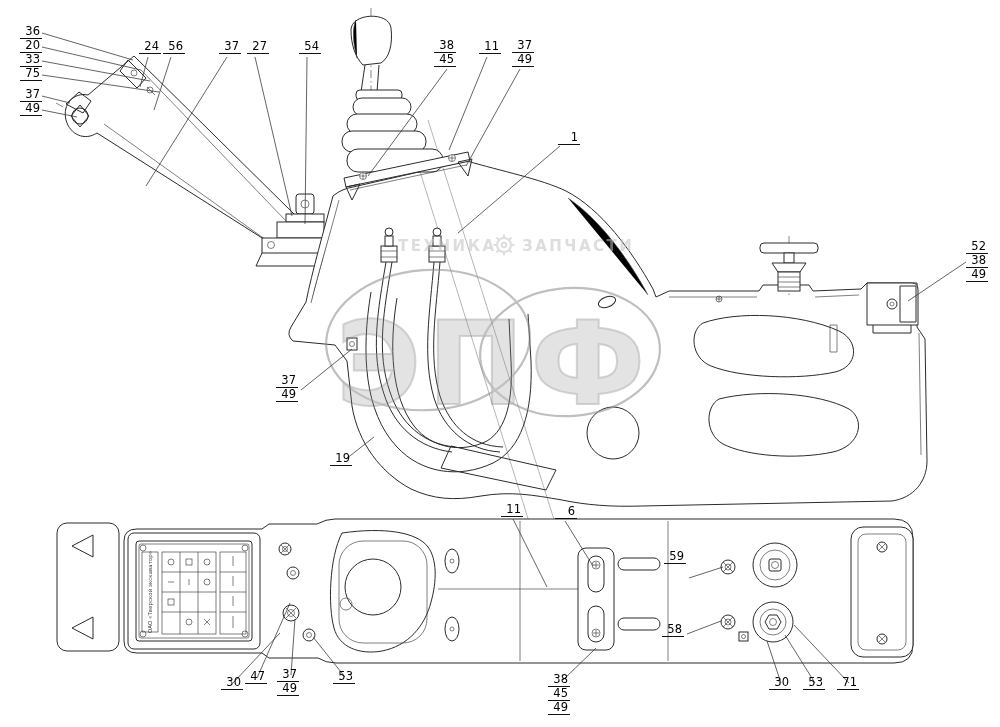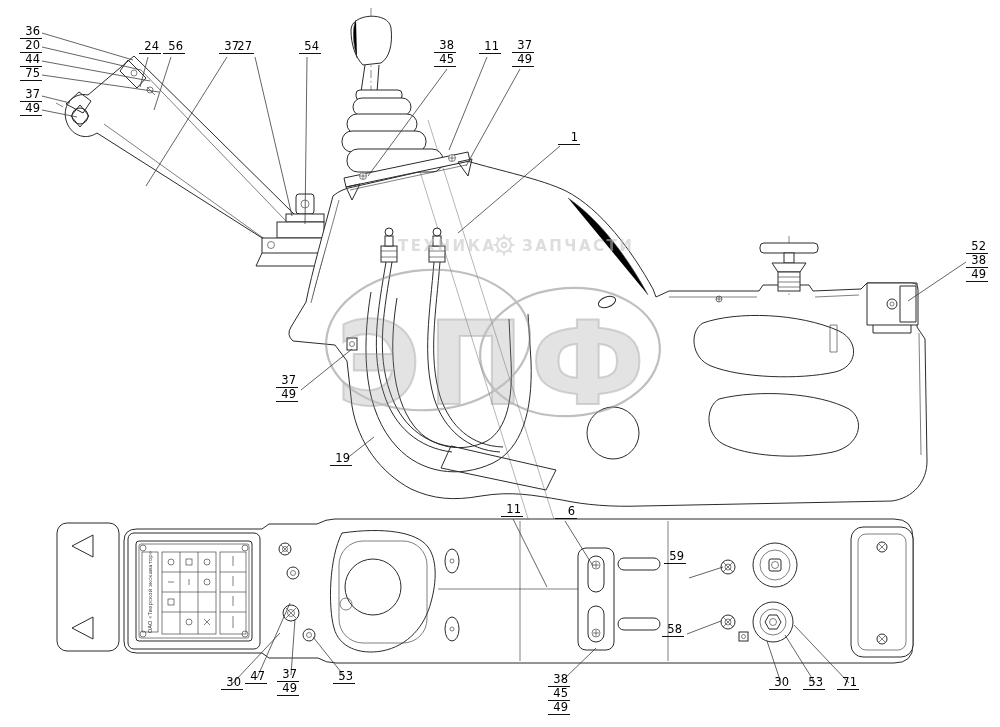--- a/index.html
+++ b/index.html
@@ -296,29 +296,29 @@
     <line class="leader" x1="345" y1="677" x2="313" y2="637"></line>
     <line class="leader" x1="563" y1="680" x2="596" y2="648"></line>
     <line class="leader" x1="781" y1="683" x2="767" y2="641"></line>
     <line class="leader" x1="815" y1="683" x2="785" y2="635"></line>
     <line class="leader" x1="849" y1="683" x2="794" y2="625"></line>
   </g>
 </svg>
 
 <div class="callout" style="left:20px;top:25px">36</div>
 <div class="callout" style="left:20px;top:39px">20</div>
-<div class="callout" style="left:20px;top:53px">44</div>
+<div class="callout" style="left:20px;top:53px">33</div>
 <div class="callout" style="left:20px;top:67px">75</div>
 <div class="callout" style="left:20px;top:88px">37</div>
 <div class="callout" style="left:20px;top:102px">49</div>
 
 <div class="callout" style="left:139px;top:40px">24</div>
 <div class="callout" style="left:163px;top:40px">56</div>
 <div class="callout" style="left:219px;top:40px">37</div>
-<div class="callout" style="left:232px;top:40px">27</div>
+<div class="callout" style="left:247px;top:40px">27</div>
 <div class="callout" style="left:299px;top:40px">54</div>
 
 <div class="callout" style="left:434px;top:39px">38</div>
 <div class="callout" style="left:434px;top:53px">45</div>
 <div class="callout" style="left:479px;top:40px">11</div>
 <div class="callout" style="left:512px;top:39px">37</div>
 <div class="callout" style="left:512px;top:53px">49</div>
 
 <div class="callout" style="left:558px;top:131px">1</div>
 

